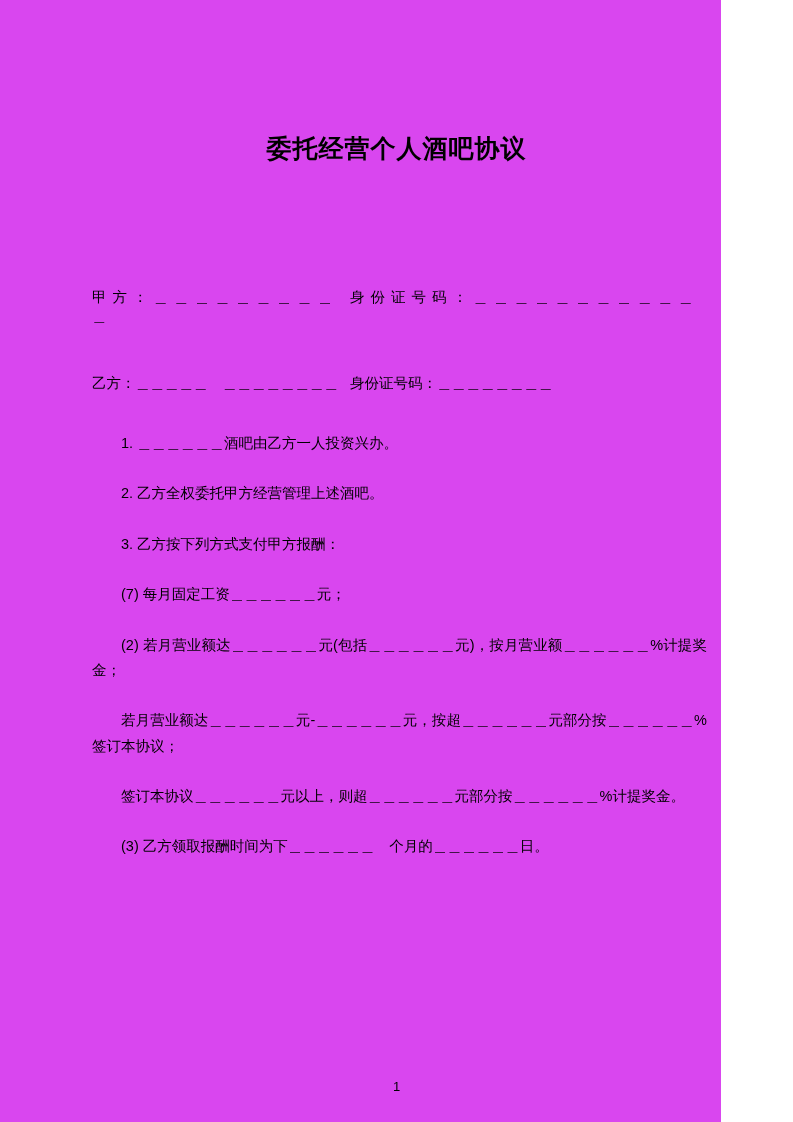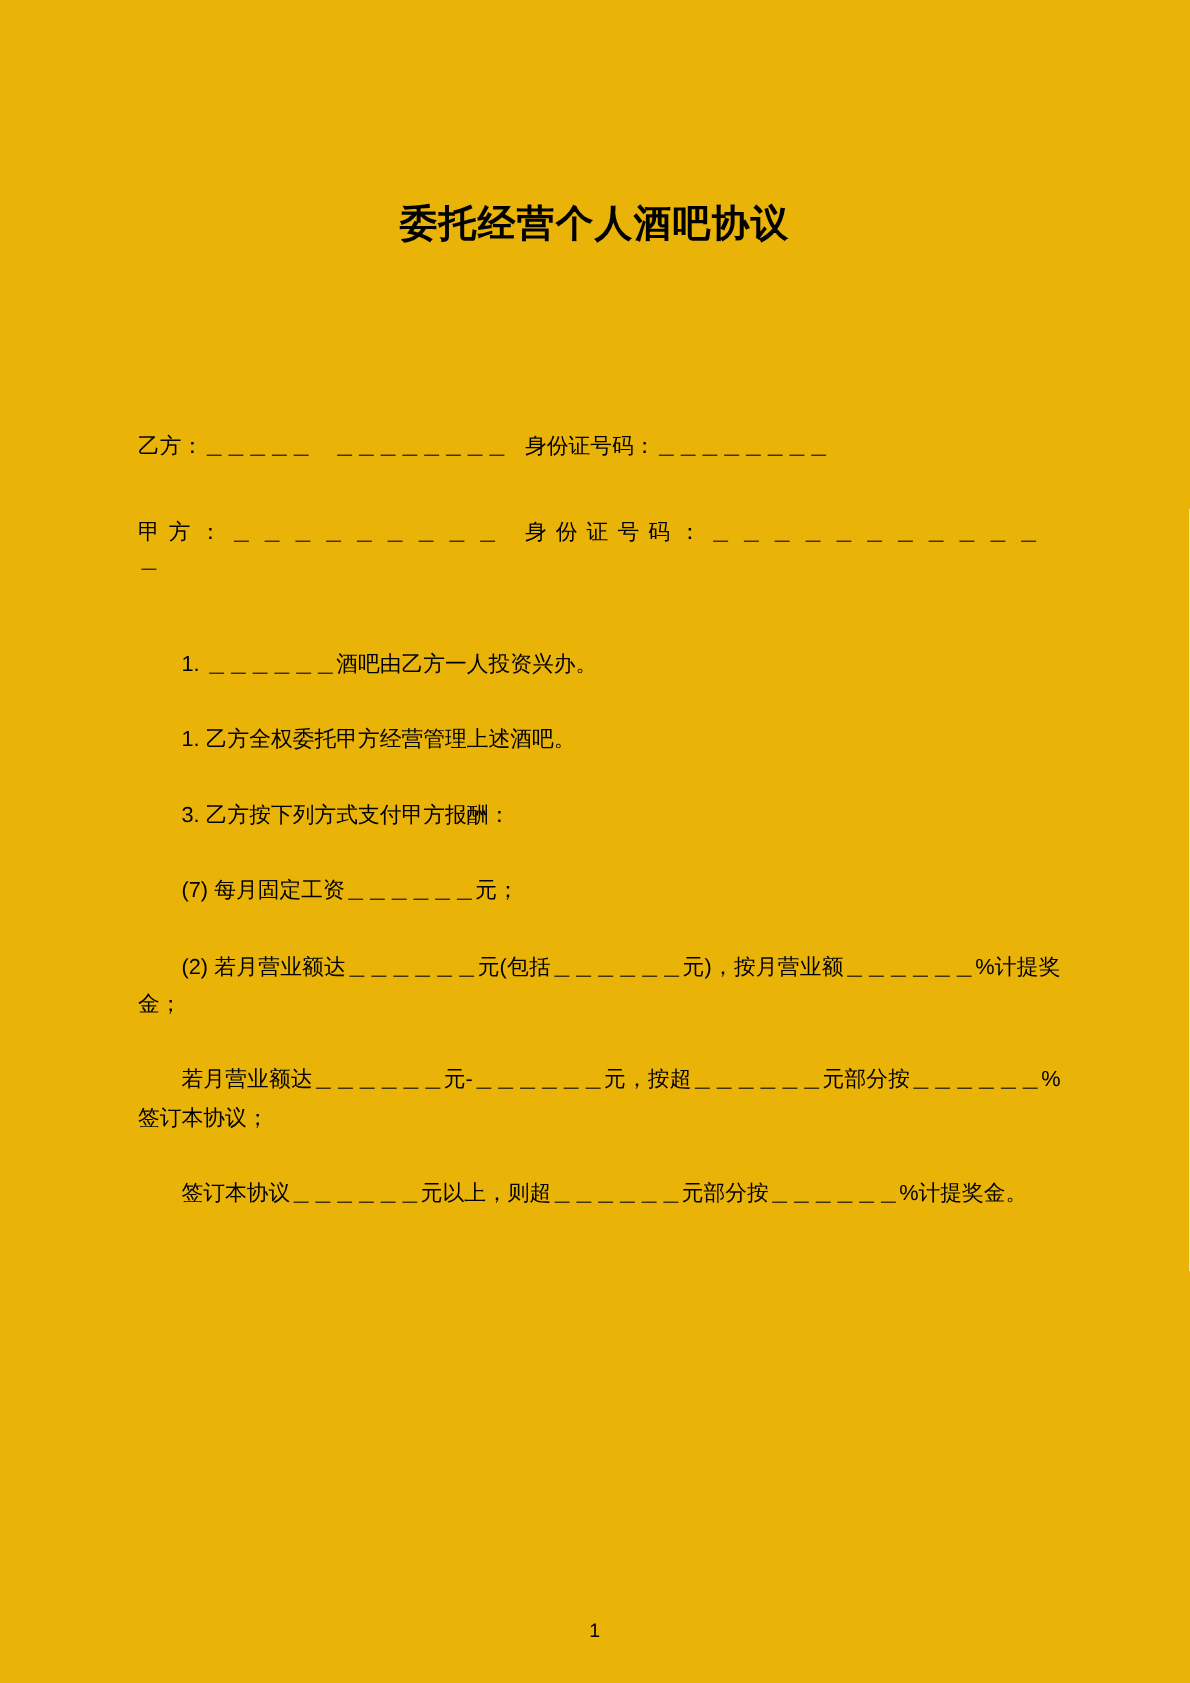--- a/index.html
+++ b/index.html
@@ -6,23 +6,23 @@
     margin: 0;
     padding: 0;
     background: #ffffff;
   }
   body {
     font-family: "Liberation Sans", "DejaVu Sans", sans-serif;
     color: #000000;
   }
   .page {
     position: relative;
-    width: 793px;
+    width: 721px;
     height: 1122px;
-    background: #eab308;
+    background: #d946ef;
     overflow: hidden;
     box-sizing: border-box;
   }
   .doc-title {
     position: absolute;
     top: 132px;
     left: 0;
     width: 793px;
     text-align: center;
     font-size: 25px;
@@ -75,35 +75,36 @@
 </style>
 </head>
 <body>
 
 <div class="page">
 
   <div class="doc-title">委托经营个人酒吧协议</div>
 
   <div class="body-area">
 
+    <div class="party-row">
+      <div class="left">甲 方 ： ＿ ＿ ＿ ＿ ＿ ＿ ＿ ＿ ＿ ＿</div>
+      <div class="right">身 份 证 号 码 ： ＿ ＿ ＿ ＿ ＿ ＿ ＿ ＿ ＿ ＿ ＿</div>
+    </div>
+
     <div class="party-row second">
       <div class="left">乙方：＿＿＿＿＿　＿＿＿＿＿＿＿＿</div>
       <div class="right">身份证号码：＿＿＿＿＿＿＿＿</div>
     </div>
 
-    <div class="party-row">
-      <div class="left">甲 方 ： ＿ ＿ ＿ ＿ ＿ ＿ ＿ ＿ ＿ ＿</div>
-      <div class="right">身 份 证 号 码 ： ＿ ＿ ＿ ＿ ＿ ＿ ＿ ＿ ＿ ＿ ＿</div>
-    </div>
-
     <p class="para indent">1. ＿＿＿＿＿＿酒吧由乙方一人投资兴办。</p>
-    <p class="para indent">1. 乙方全权委托甲方经营管理上述酒吧。</p>
+    <p class="para indent">2. 乙方全权委托甲方经营管理上述酒吧。</p>
     <p class="para indent">3. 乙方按下列方式支付甲方报酬：</p>
     <p class="para indent">(7) 每月固定工资＿＿＿＿＿＿元；</p>
     <p class="para indent">(2) 若月营业额达＿＿＿＿＿＿元(包括＿＿＿＿＿＿元)，按月营业额＿＿＿＿＿＿%计提奖金；</p>
     <p class="para indent">若月营业额达＿＿＿＿＿＿元-＿＿＿＿＿＿元，按超＿＿＿＿＿＿元部分按＿＿＿＿＿＿%签订本协议；</p>
     <p class="para indent">签订本协议＿＿＿＿＿＿元以上，则超＿＿＿＿＿＿元部分按＿＿＿＿＿＿%计提奖金。</p>
+    <p class="para indent">(3) 乙方领取报酬时间为下＿＿＿＿＿＿　个月的＿＿＿＿＿＿日。</p>
 
   </div>
 
   <div class="page-number">1</div>
 
 </div>
 
 </body></html>

